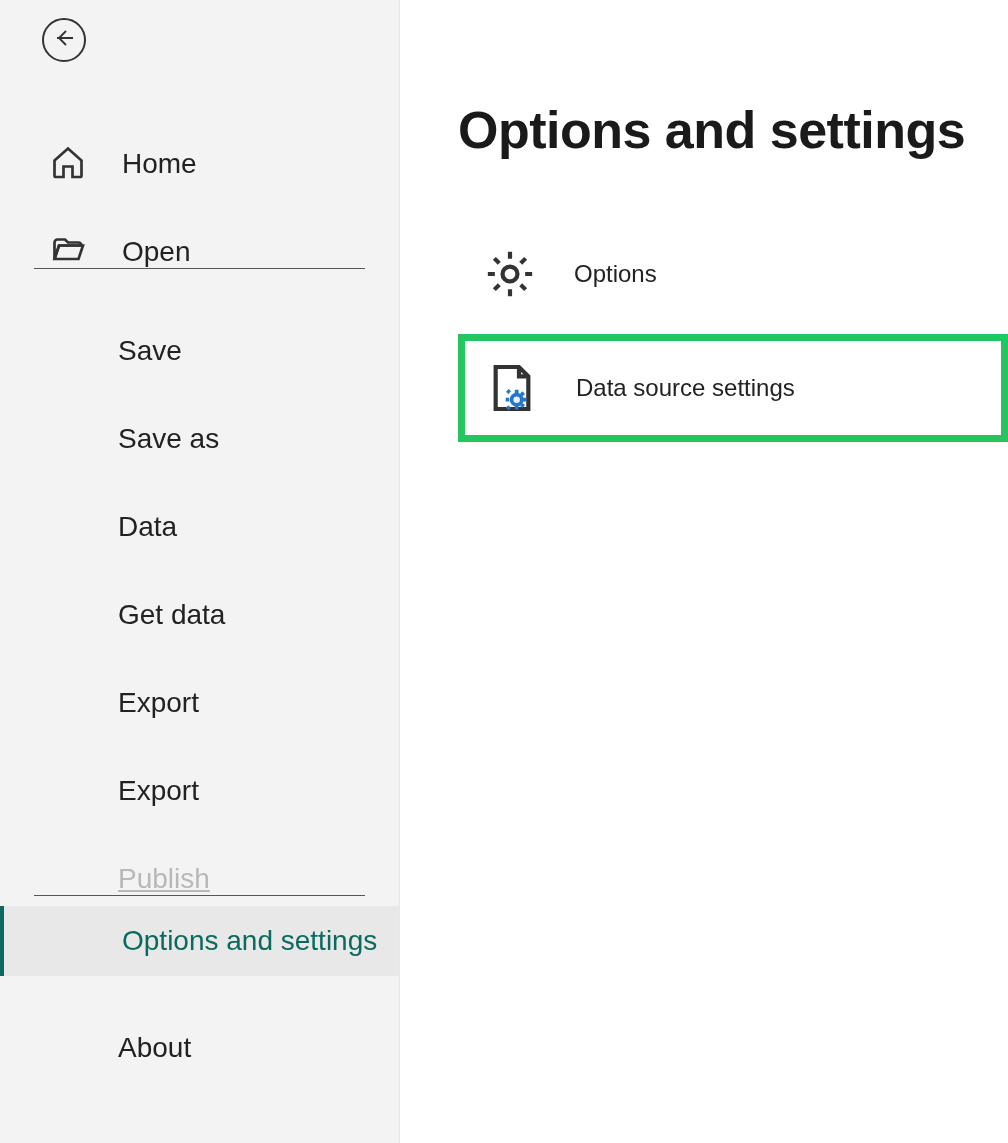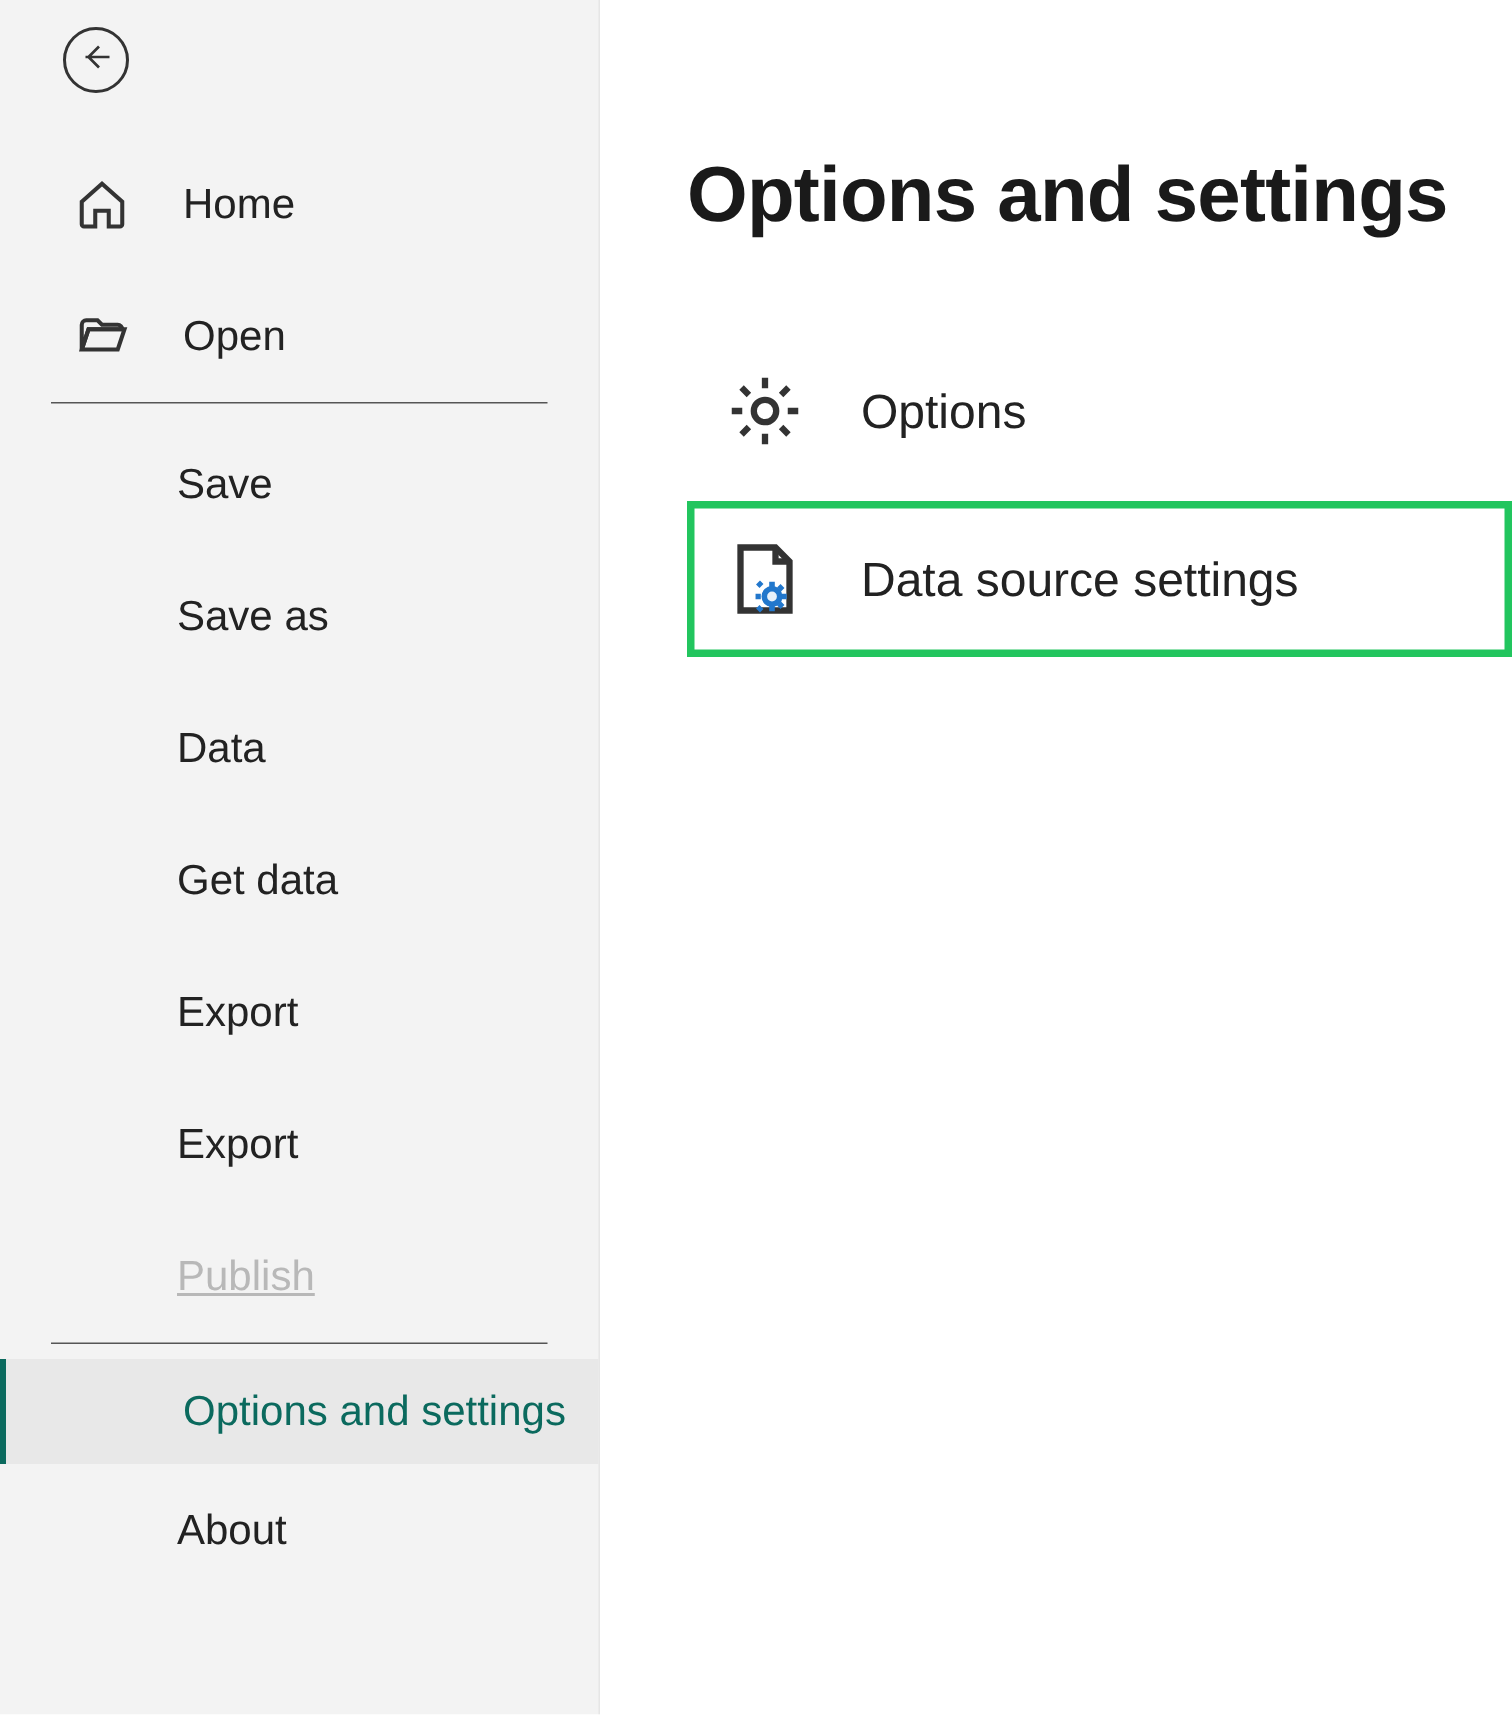--- a/index.html
+++ b/index.html
@@ -34,21 +34,21 @@
       margin-top: 6px;
       margin-bottom: 30px;
       cursor: pointer;
     }
     .back-btn svg {
       width: 24px;
       height: 24px;
     }
     .nav-item {
       display: flex;
-      align-items: center;
+      align-items: flex-end;
       height: 88px;
       padding-left: 50px;
       cursor: pointer;
       font-size: 28px;
       color: #222;
     }
     .nav-item .nav-icon {
       width: 36px;
       height: 36px;
       margin-right: 36px;
@@ -91,35 +91,35 @@
       font-size: 52px;
       font-weight: 600;
       color: #1a1a1a;
       margin-bottom: 62px;
       letter-spacing: -0.5px;
     }
     .option-row {
       display: flex;
       align-items: center;
       padding: 24px 20px 24px 24px;
-      font-size: 32px;
+      font-size: 24px;
       color: #222;
       cursor: pointer;
       margin-bottom: 8px;
     }
     .option-row .opt-icon {
       width: 56px;
       height: 56px;
       margin-right: 36px;
       display: flex;
       align-items: center;
       justify-content: center;
     }
     .option-row.highlighted {
-      border: 5px solid #22c55e;
+      border: 7px solid #22c55e;
       padding: 19px 15px 19px 19px;
       text-align: center;
     }
     svg {
       stroke: #333;
       fill: none;
       stroke-width: 1.8;
     }
   </style>
 </head>

